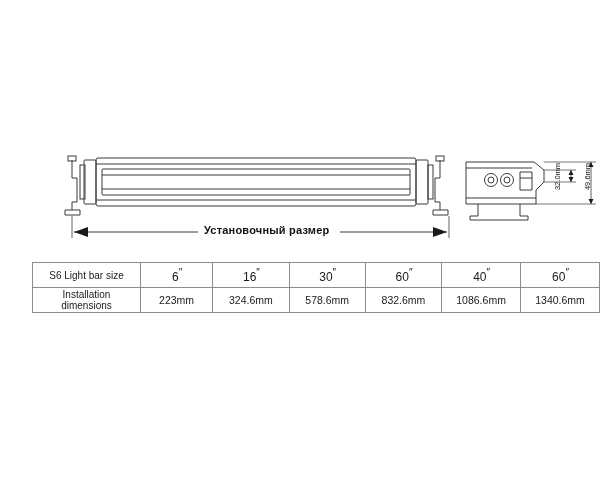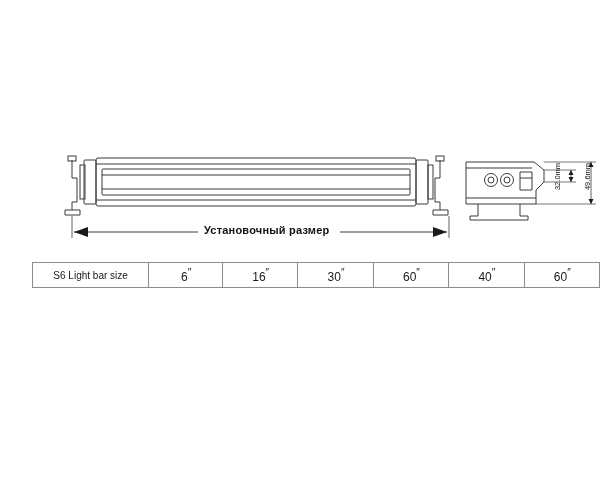--- a/index.html
+++ b/index.html
@@ -179,16 +179,25 @@
         <td class="col">
           <span class="size-val">60</span><span class="size-unit">″</span>
         </td>
         <td class="col">
           <span class="size-val">40</span><span class="size-unit">″</span>
         </td>
         <td class="col">
           <span class="size-val">60</span><span class="size-unit">″</span>
         </td>
       </tr>
+      <tr>
+        <td class="rowhead">Installation dimensions</td>
+        <td class="col">223mm</td>
+        <td class="col">324.6mm</td>
+        <td class="col">578.6mm</td>
+        <td class="col">832.6mm</td>
+        <td class="col">1086.6mm</td>
+        <td class="col">1340.6mm</td>
+      </tr>
     </tbody>
   </table>
 
 </div>
 
 </body></html>

